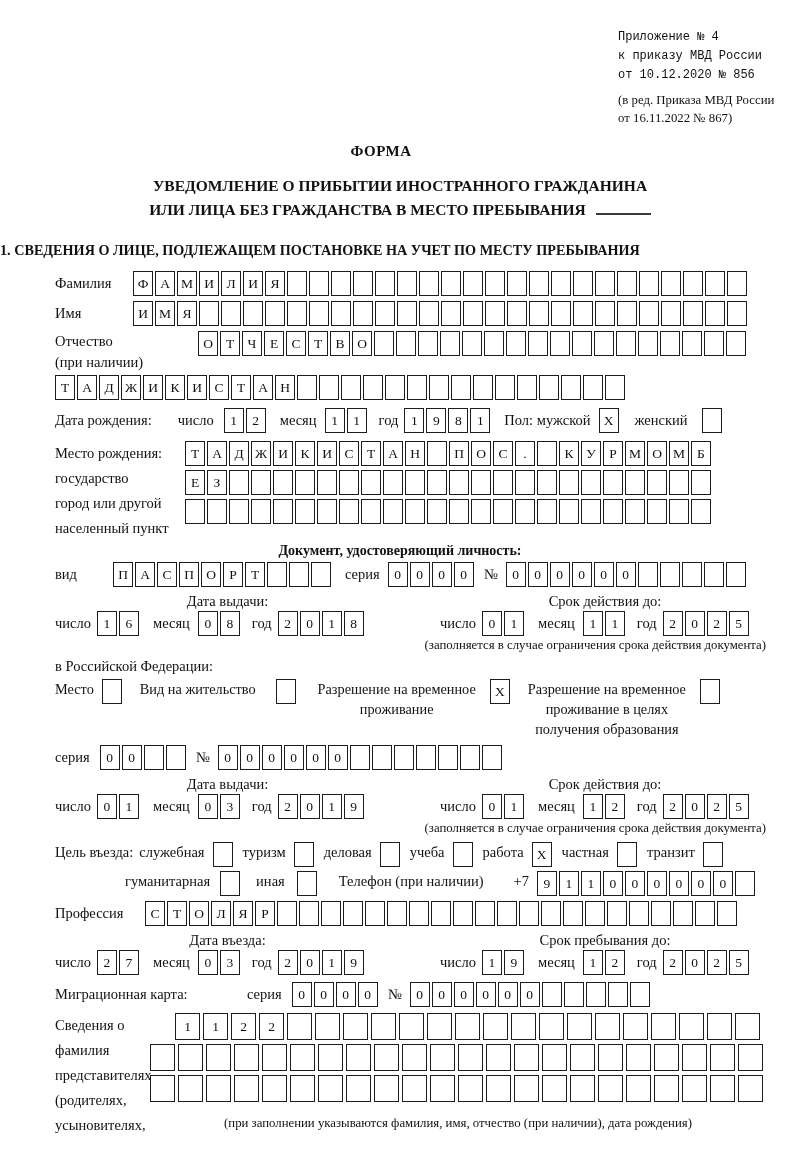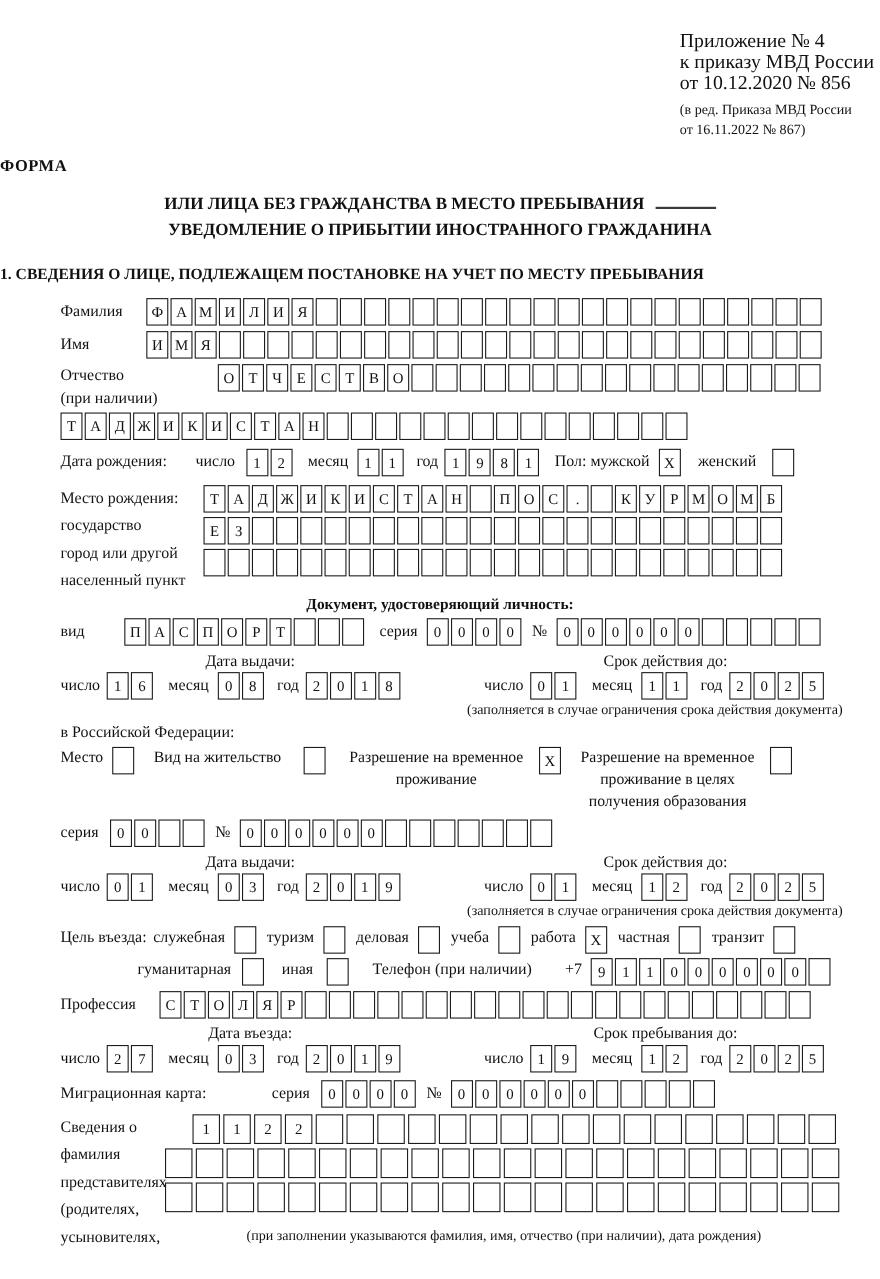--- a/index.html
+++ b/index.html
@@ -1,23 +1,23 @@
 <!DOCTYPE html>
 <html><head>
 <meta charset="utf-8">
 <style>
   html,body { margin:0; padding:0; background:#888; }
   .page {
     width:800px; height:1163px; margin:0 auto; background:#fff;
     font-family:"Liberation Serif","DejaVu Serif",serif; color:#111;
     overflow:hidden; box-sizing:border-box; padding-top:28px; position:relative;
   }
-  .appendix { margin-left:618px; font-size:18px; line-height:19px; }
+  .appendix { margin-left:618px; font-size:12px; line-height:19px;font-family:Liberation Mono, monospace; }
   .amendment { margin-left:618px; margin-top:6px; font-size:12.8px; line-height:18px; }
-  .forma { text-align:left; padding-right:38px; font-weight:bold; font-size:15px; margin-top:16px; letter-spacing:.5px; }
+  .forma { text-align:center; padding-right:38px; font-weight:bold; font-size:15px; margin-top:16px; letter-spacing:.5px; }
   .title { text-align:center; font-weight:bold; font-size:15.5px; line-height:24px; margin-top:14px; }
   .blank-line { display:inline-block; width:55px; border-bottom:2px solid #3a3a3a; height:14px; margin-left:10px; }
   .sec-heading { text-align:left; font-weight:bold; font-size:14.2px; margin-top:20px; }
 
   .frow { display:flex; align-items:flex-start; margin-left:55px; margin-top:5px; }
   .flabel { font-size:14.5px; padding-top:4px; white-space:nowrap; }
   .lblcol { font-size:14.5px; line-height:21px; white-space:nowrap; }
   .cells { display:flex; flex-wrap:nowrap; }
   .cell {
     display:inline-flex; align-items:center; justify-content:center;
@@ -53,22 +53,22 @@
     <div>к приказу МВД России</div>
     <div>от 10.12.2020 № 856</div>
   </div>
   <div class="amendment">
     <div>(в ред. Приказа МВД России</div>
     <div>от 16.11.2022 № 867)</div>
   </div>
   <div class="forma">ФОРМА</div>
 
   <div class="title">
+    <div>УВЕДОМЛЕНИЕ О ПРИБЫТИИ ИНОСТРАННОГО ГРАЖДАНИНА</div>
     <div><span>ИЛИ ЛИЦА БЕЗ ГРАЖДАНСТВА В МЕСТО ПРЕБЫВАНИЯ</span><span class="blank-line"></span></div>
-    <div>УВЕДОМЛЕНИЕ О ПРИБЫТИИ ИНОСТРАННОГО ГРАЖДАНИНА</div>
   </div>
 
   <div class="sec-heading">1. СВЕДЕНИЯ О ЛИЦЕ, ПОДЛЕЖАЩЕМ ПОСТАНОВКЕ НА УЧЕТ ПО МЕСТУ ПРЕБЫВАНИЯ</div>
 
   <div class="frow mt12">
     <div class="flabel" style="width:78px">Фамилия</div>
     <div class="cells">
         <span class="cell">Ф</span>
         <span class="cell">А</span>
         <span class="cell">М</span>

